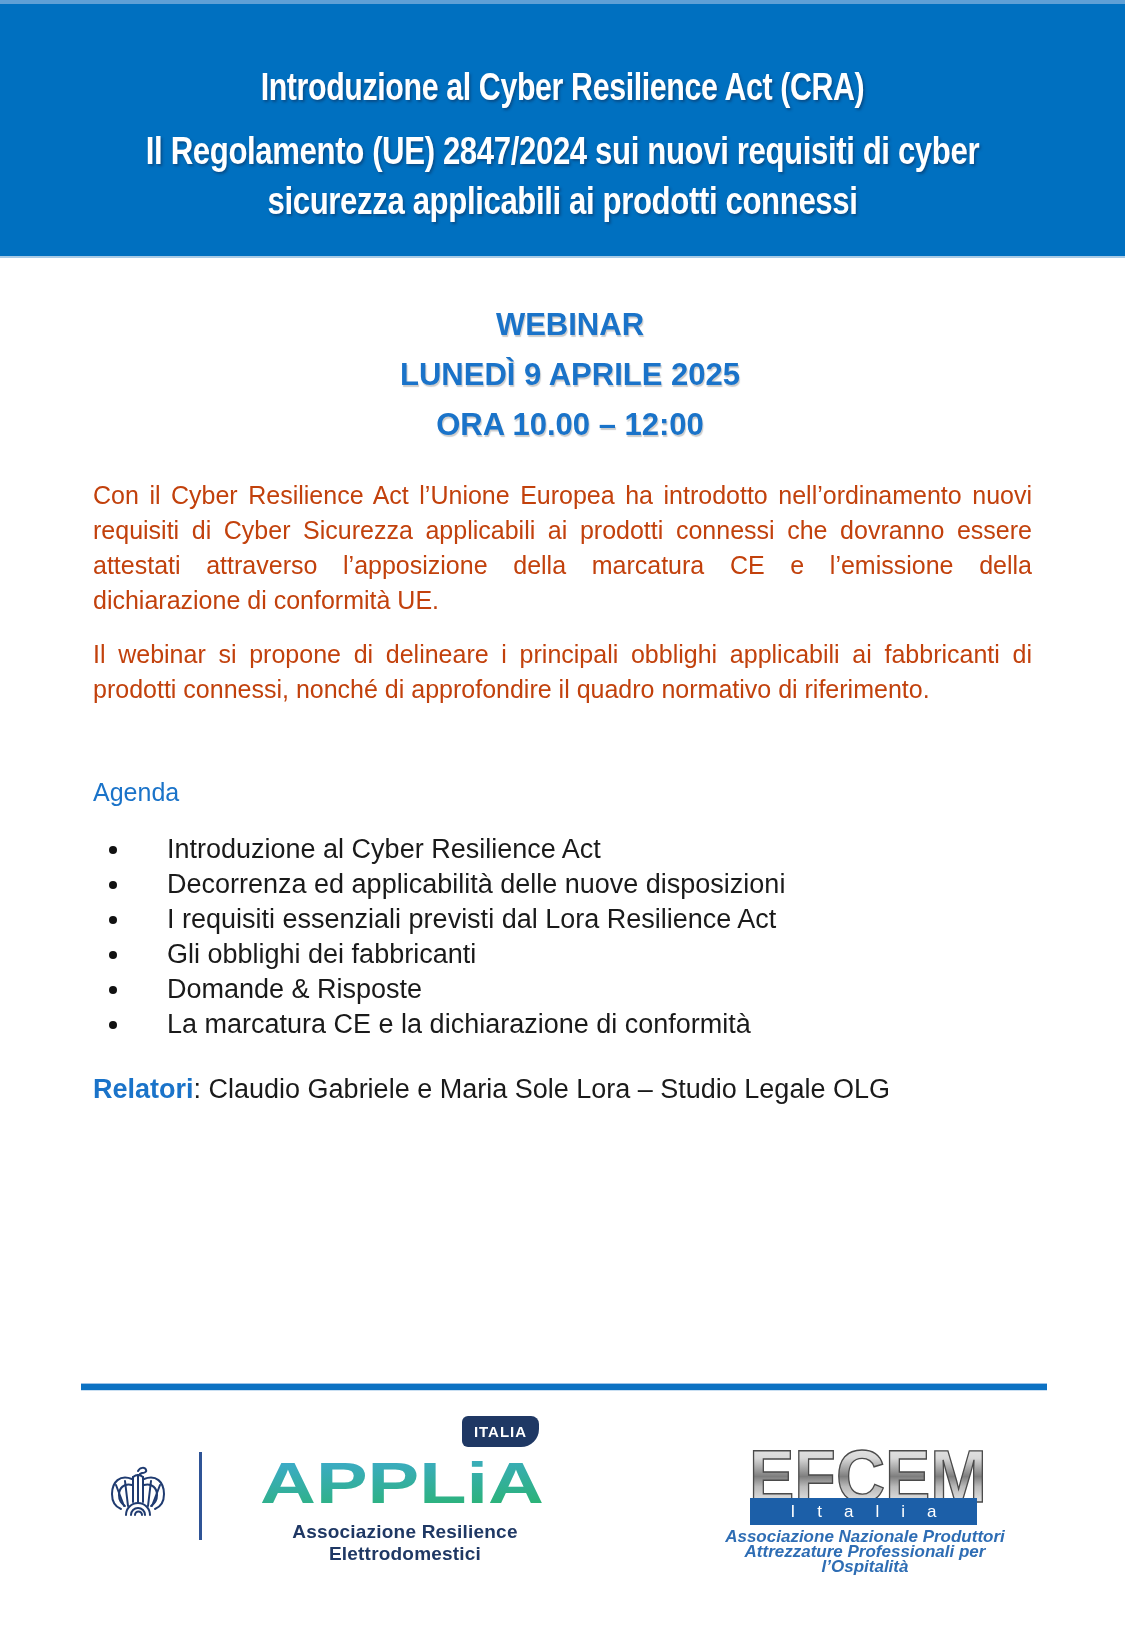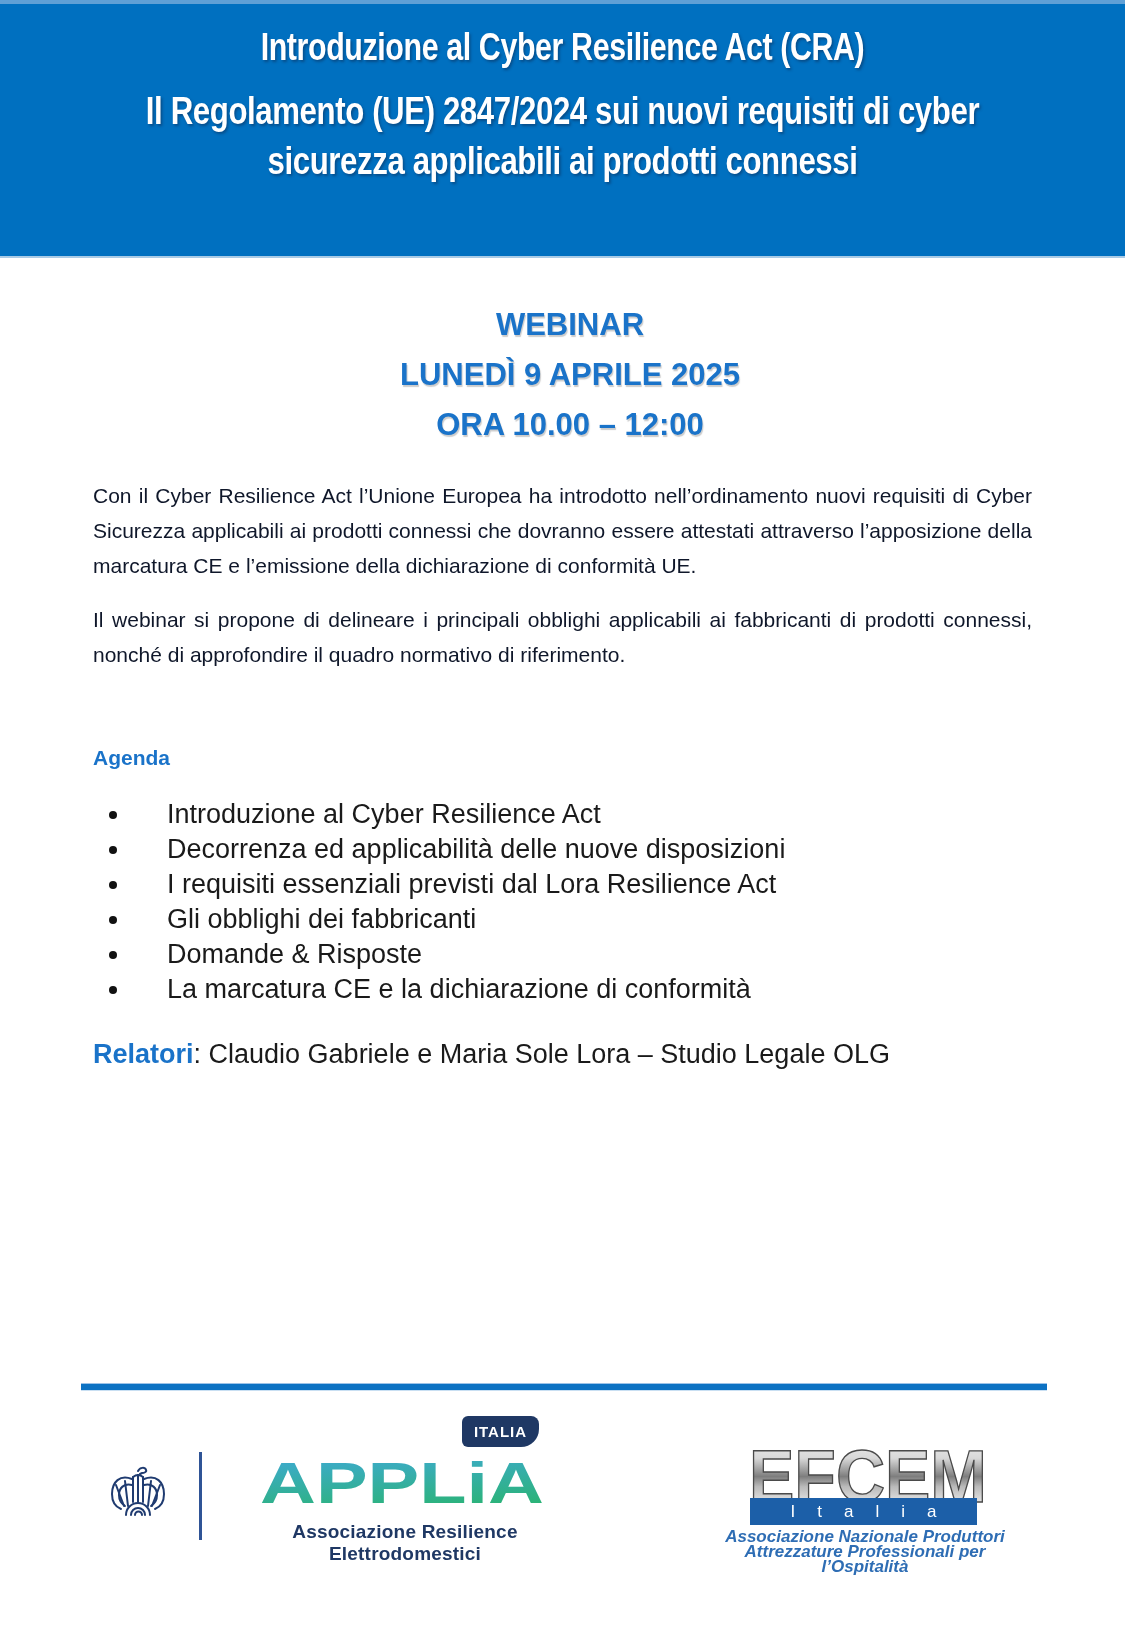--- a/index.html
+++ b/index.html
@@ -5,21 +5,21 @@
   * { margin:0; padding:0; box-sizing:border-box; }
   html,body { background:#ffffff; }
   .page {
     position:relative; width:1125px; height:1625px; background:#ffffff;
     font-family:"Liberation Sans", sans-serif; color:#1a1a1a; overflow:hidden;
   }
 
   
   .banner {
     height:258px; background:#0070C0; border-top:4px solid #5FA0D6;
-    border-bottom:2px solid #A9CBE6; text-align:center; padding-top:20px;
+    border-bottom:2px solid #A9CBE6; text-align:center; padding-top:60px;
   }
   .banner .t-line {
     color:#ffffff; font-weight:bold; white-space:nowrap; letter-spacing:-0.5px;
     transform:scaleX(0.80); transform-origin:50% 50%;
     text-shadow:2px 2px 3px rgba(15,35,70,0.45);
   }
   .banner .t1 { font-size:38px; line-height:46px; }
   .banner .t2 { font-size:39px; line-height:50px; margin-top:16px; }
   .banner .t3 { font-size:39px; line-height:50px; }
 
@@ -27,28 +27,28 @@
   .event { margin-top:42px; text-align:center; }
   .event .e-line {
     color:#1A73C9; font-weight:bold; font-size:31px; line-height:50px;
     text-shadow:1px 2px 1px rgba(110,110,110,0.35);
     padding-left:15px;
   }
 
   
   .content { padding:0 93px; }
   .para {
-    font-size:21px; line-height:35px; text-align:justify; text-align-last:left;
-    color:#0f172a;
+    font-size:25px; line-height:35px; text-align:justify; text-align-last:left;
+    color:#c2410c;
   }
   .para-1 { margin-top:28px; }
   .para-2 { margin-top:19px; }
 
   .agenda-heading {
-    margin-top:68px; color:#1A73C9; font-weight:bold; font-size:21px; line-height:35px;
+    margin-top:68px; color:#1A73C9; font-weight:normal; font-size:25px; line-height:35px;
   }
   .agenda-list { margin-top:22px; list-style:none; }
   .agenda-list li {
     position:relative; padding-left:74px; font-size:27px; line-height:35px;
   }
   .agenda-list .dot {
     position:absolute; left:16px; top:14px; width:8px; height:8px;
     border-radius:50%; background:#111;
   }
 

